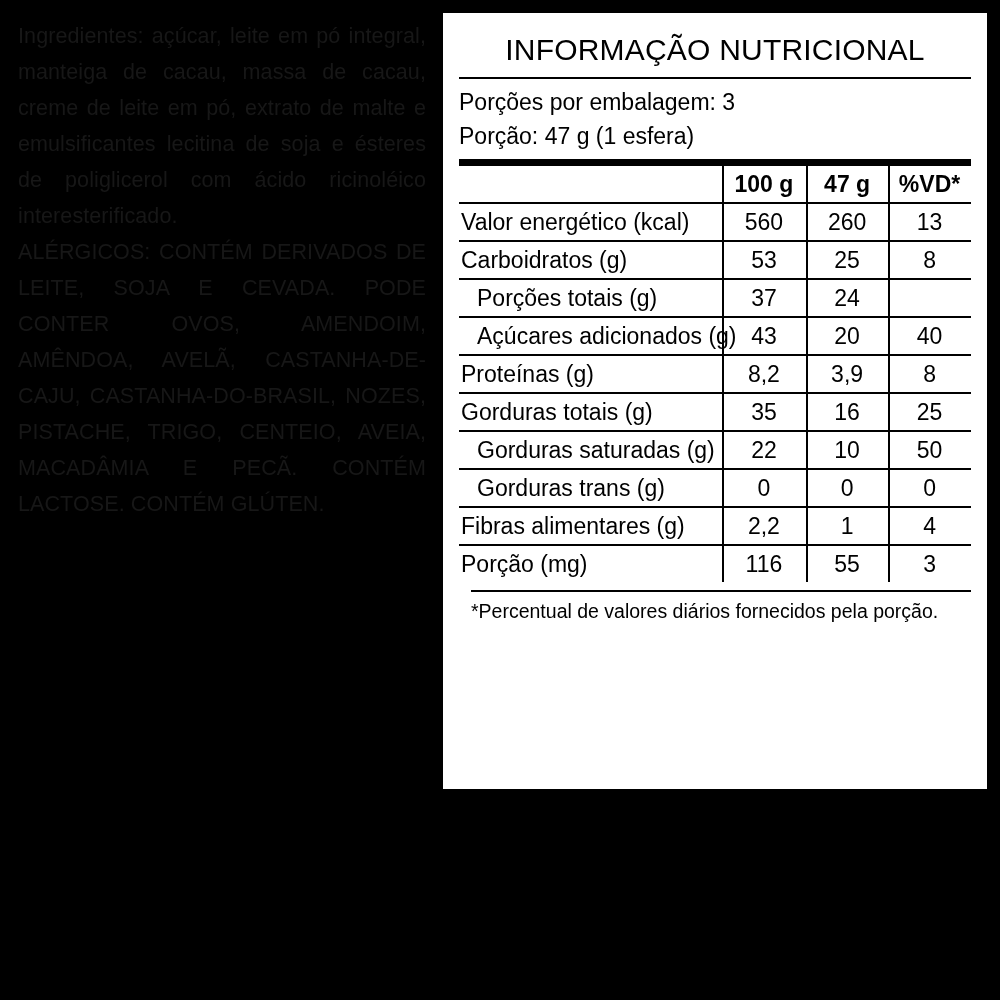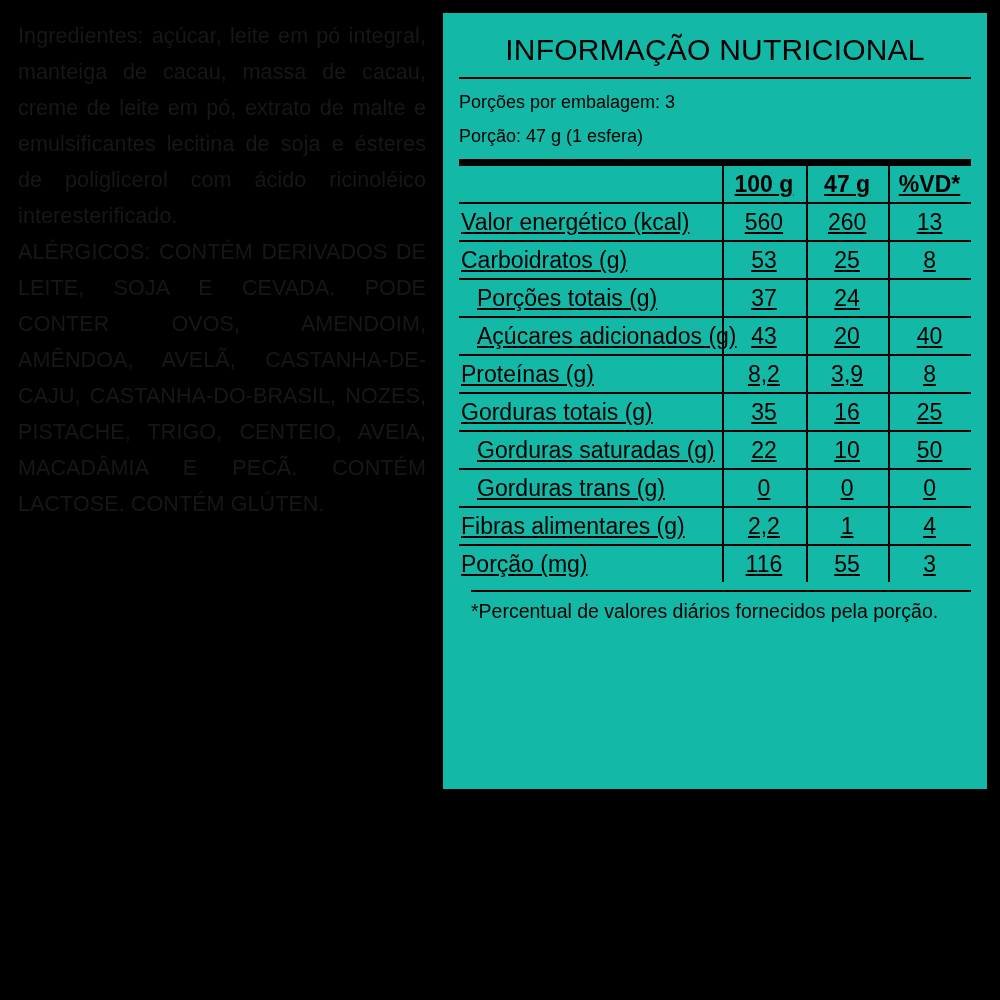--- a/index.html
+++ b/index.html
@@ -49,21 +49,21 @@
     font-stretch: condensed;
   }
 
   
   #nutrition-label {
     position: absolute;
     left: 438px;
     top: 8px;
     width: 554px;
     height: 786px;
-    background: #14b8a6;
+    background: #ffffff;
     border: 5px solid #000000;
     box-sizing: border-box;
     padding: 14px 16px 10px 16px;
     color: #000000;
   }
   #label-title {
     font-size: 30px;
     line-height: 38px;
     text-align: center;
     letter-spacing: 0.2px;
@@ -74,42 +74,41 @@
     border: none;
     border-top: 2px solid #000;
     margin: 0 0 6px 0;
   }
   .rule-thick {
     border: none;
     border-top: 7px solid #000;
     margin: 6px 0 0 0;
   }
   .servings-line {
-    font-size: 18px;
+    font-size: 23px;
     line-height: 34px;
     margin: 0;
     white-space: nowrap;
   }
   table.nutri {
     width: 100%;
     border-collapse: collapse;
     table-layout: fixed;
     font-size: 23px;
   }
   table.nutri col.c-name { width: 51.5%; }
   table.nutri col.c-100  { width: 16.5%; }
   table.nutri col.c-por  { width: 16%; }
   table.nutri col.c-vd   { width: 16%; }
 
   table.nutri th, table.nutri td {
     border-bottom: 2px solid #000;
     padding: 5px 4px 5px 2px;
     vertical-align: middle;
     line-height: 26px;
-    text-decoration: underline;
   }
   table.nutri th.hdr-blank {
     border-bottom: 2px solid #000;
   }
   table.nutri th.hdr-val, table.nutri td.val {
     text-align: center;
     border-left: 2px solid #000;
   }
   table.nutri th.hdr-val {
     font-weight: bold;

